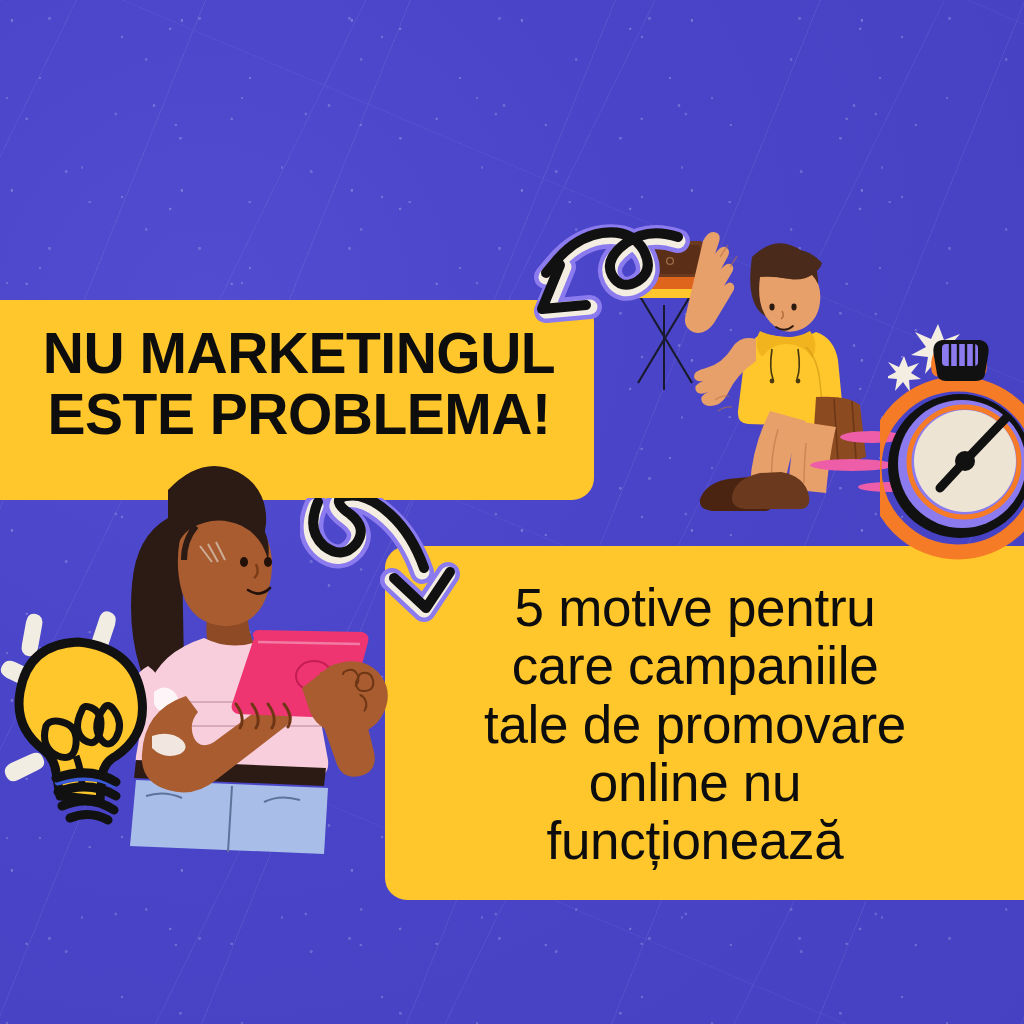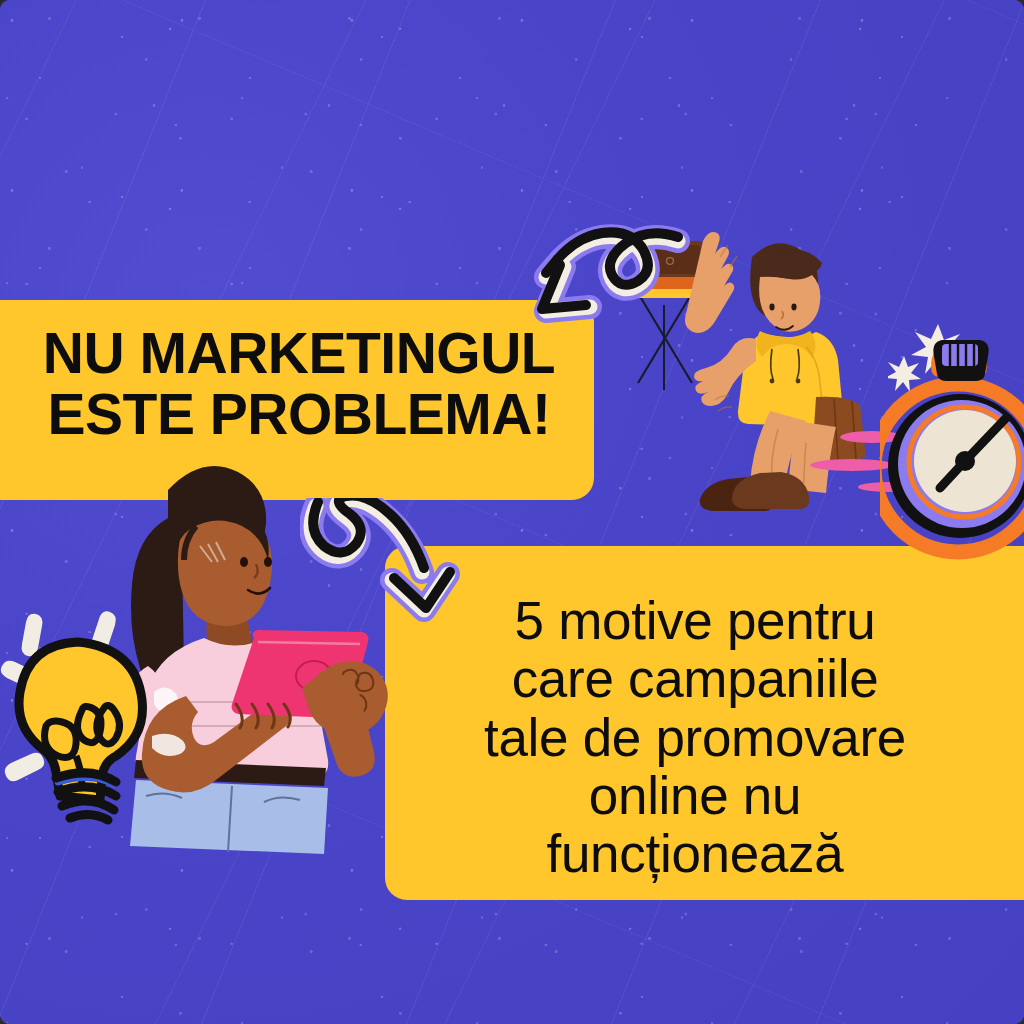--- a/index.html
+++ b/index.html
@@ -7,21 +7,20 @@
     padding: 0;
     background: #2b2b2b;
   }
   .canvas {
     position: relative;
     width: 1024px;
     height: 1024px;
     overflow: hidden;
     background: #4a45c8;
     font-family: "Liberation Sans", sans-serif;
-    border-radius: 10px;
   }
 
   
   .bg-base {
     position: absolute;
     inset: 0;
     background:
       radial-gradient(circle at 20% 30%, #524dd0 0%, #4a45c8 42%, #4641c2 100%);
   }
   .bg-speckle {
@@ -90,21 +89,21 @@
     font-weight: 800;
     line-height: 1.07;
     letter-spacing: -0.5px;
     text-align: center;
     white-space: pre-line;
     z-index: 40;
   }
   #subhead-text {
     position: absolute;
     left: 395px;
-    top: 592px;
+    top: 579px;
     width: 600px;
     color: #0d0d0d;
     font-size: 53px;
     font-weight: 400;
     line-height: 1.1;
     letter-spacing: -0.3px;
     text-align: center;
     white-space: pre-line;
     z-index: 40;
   }

